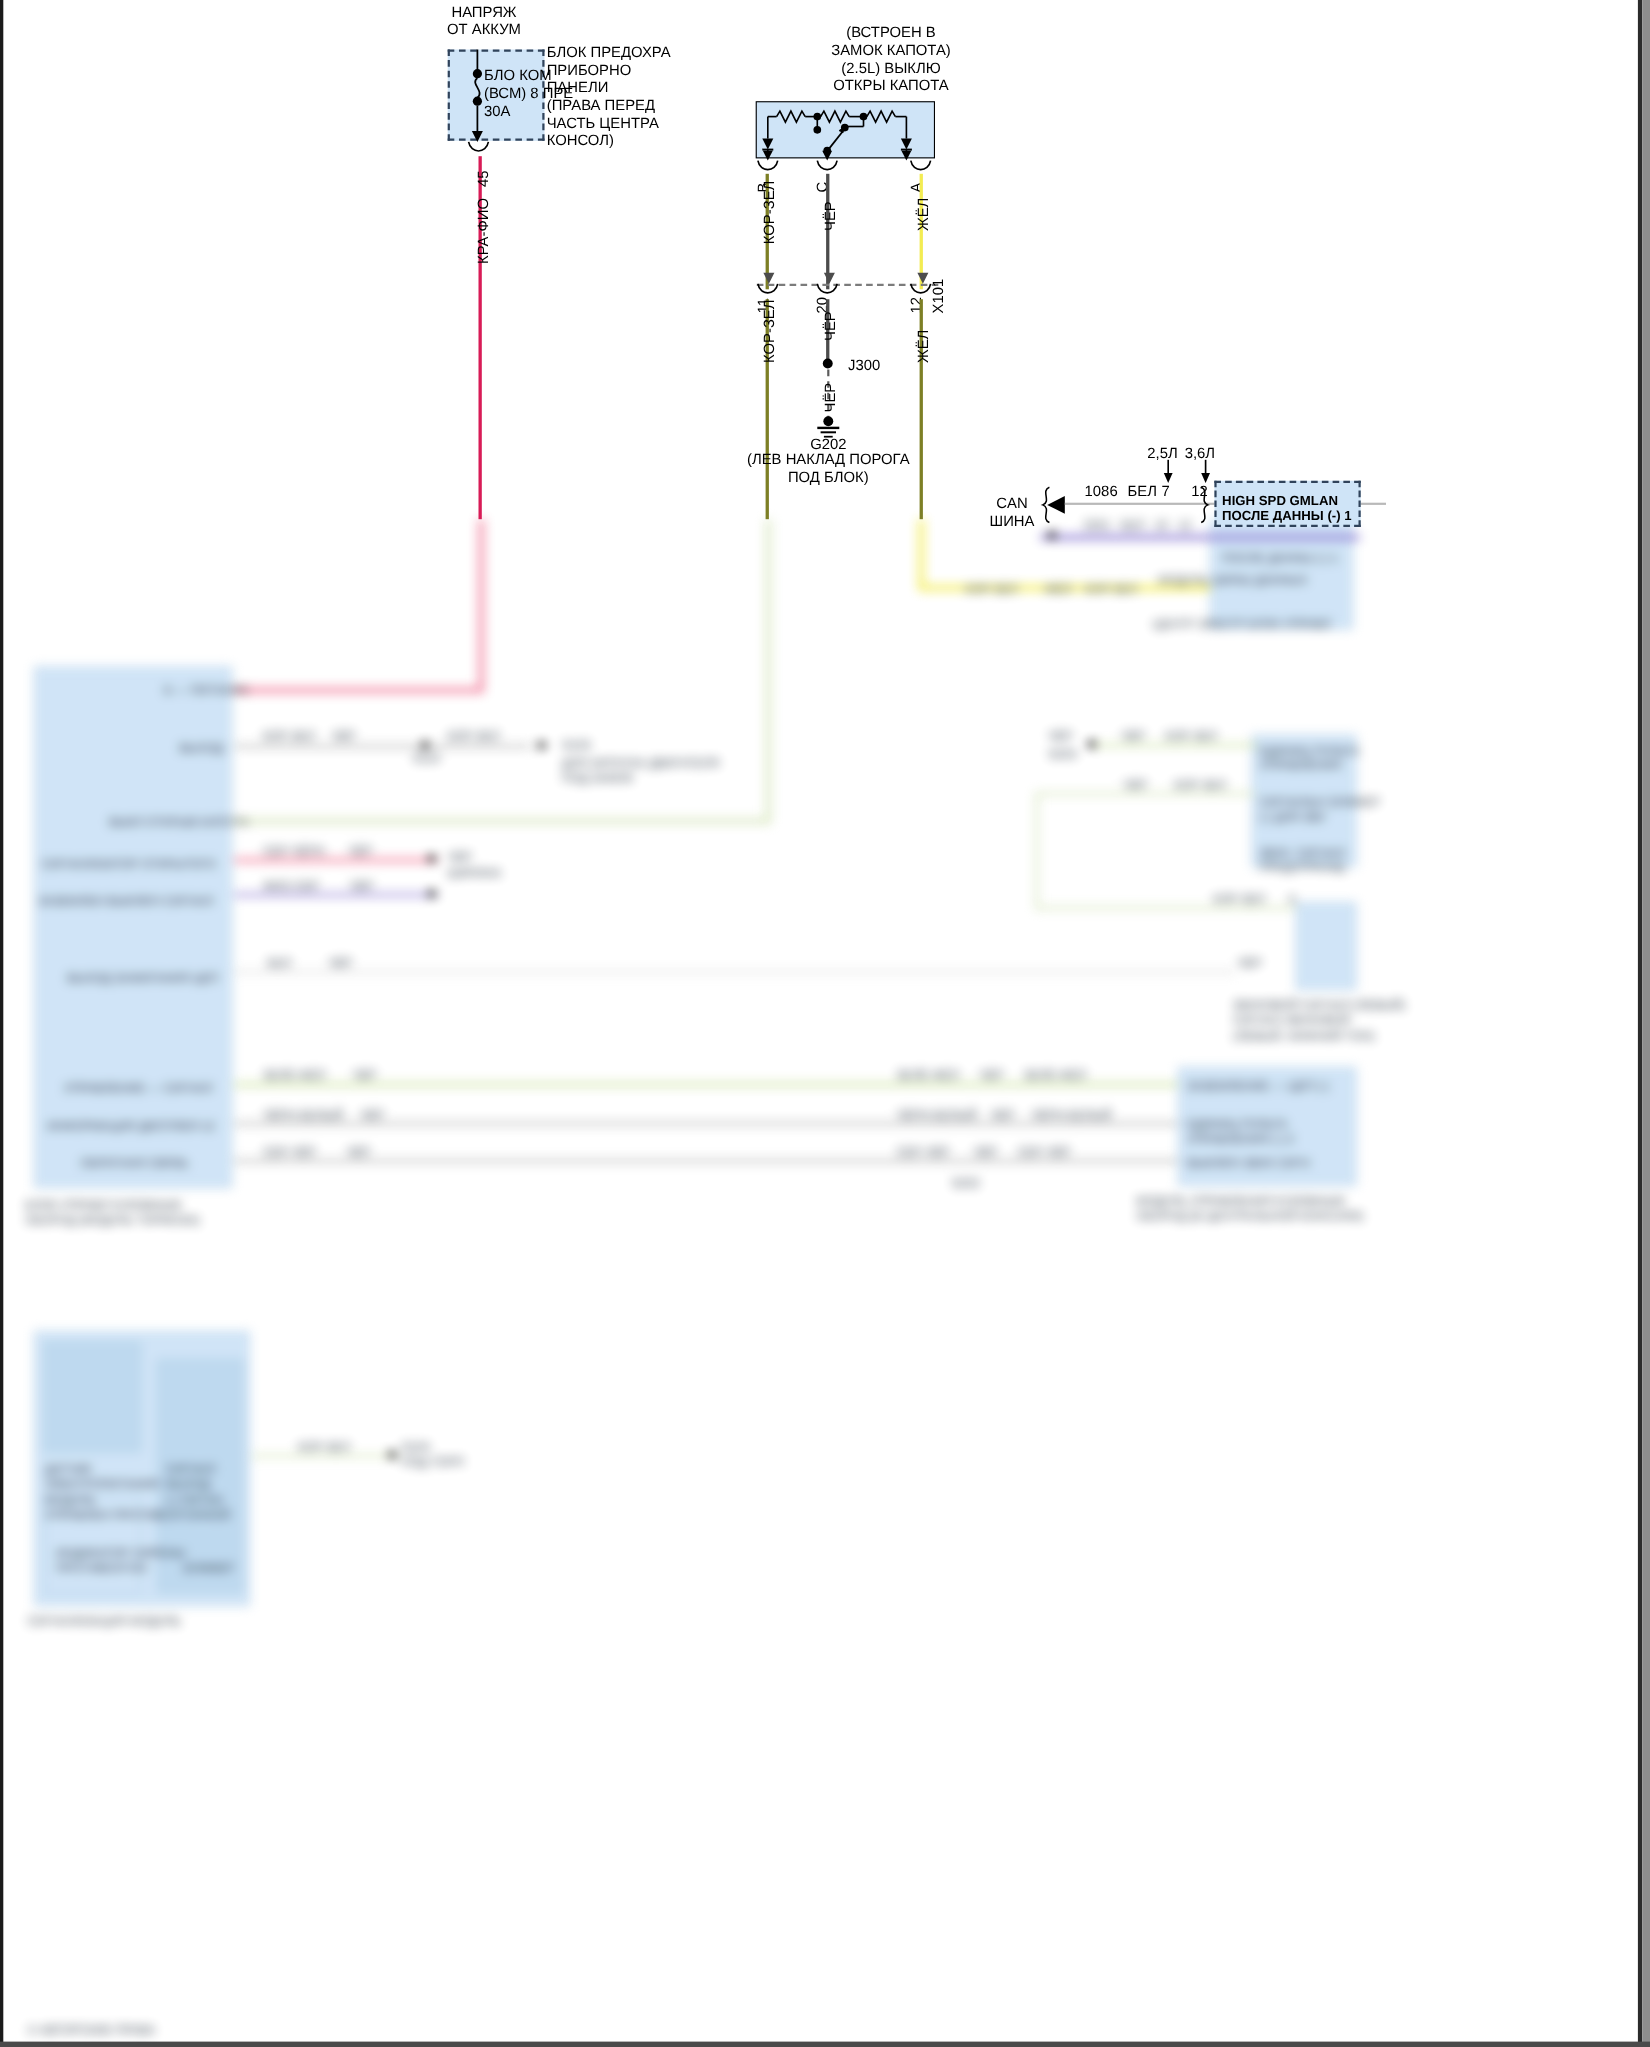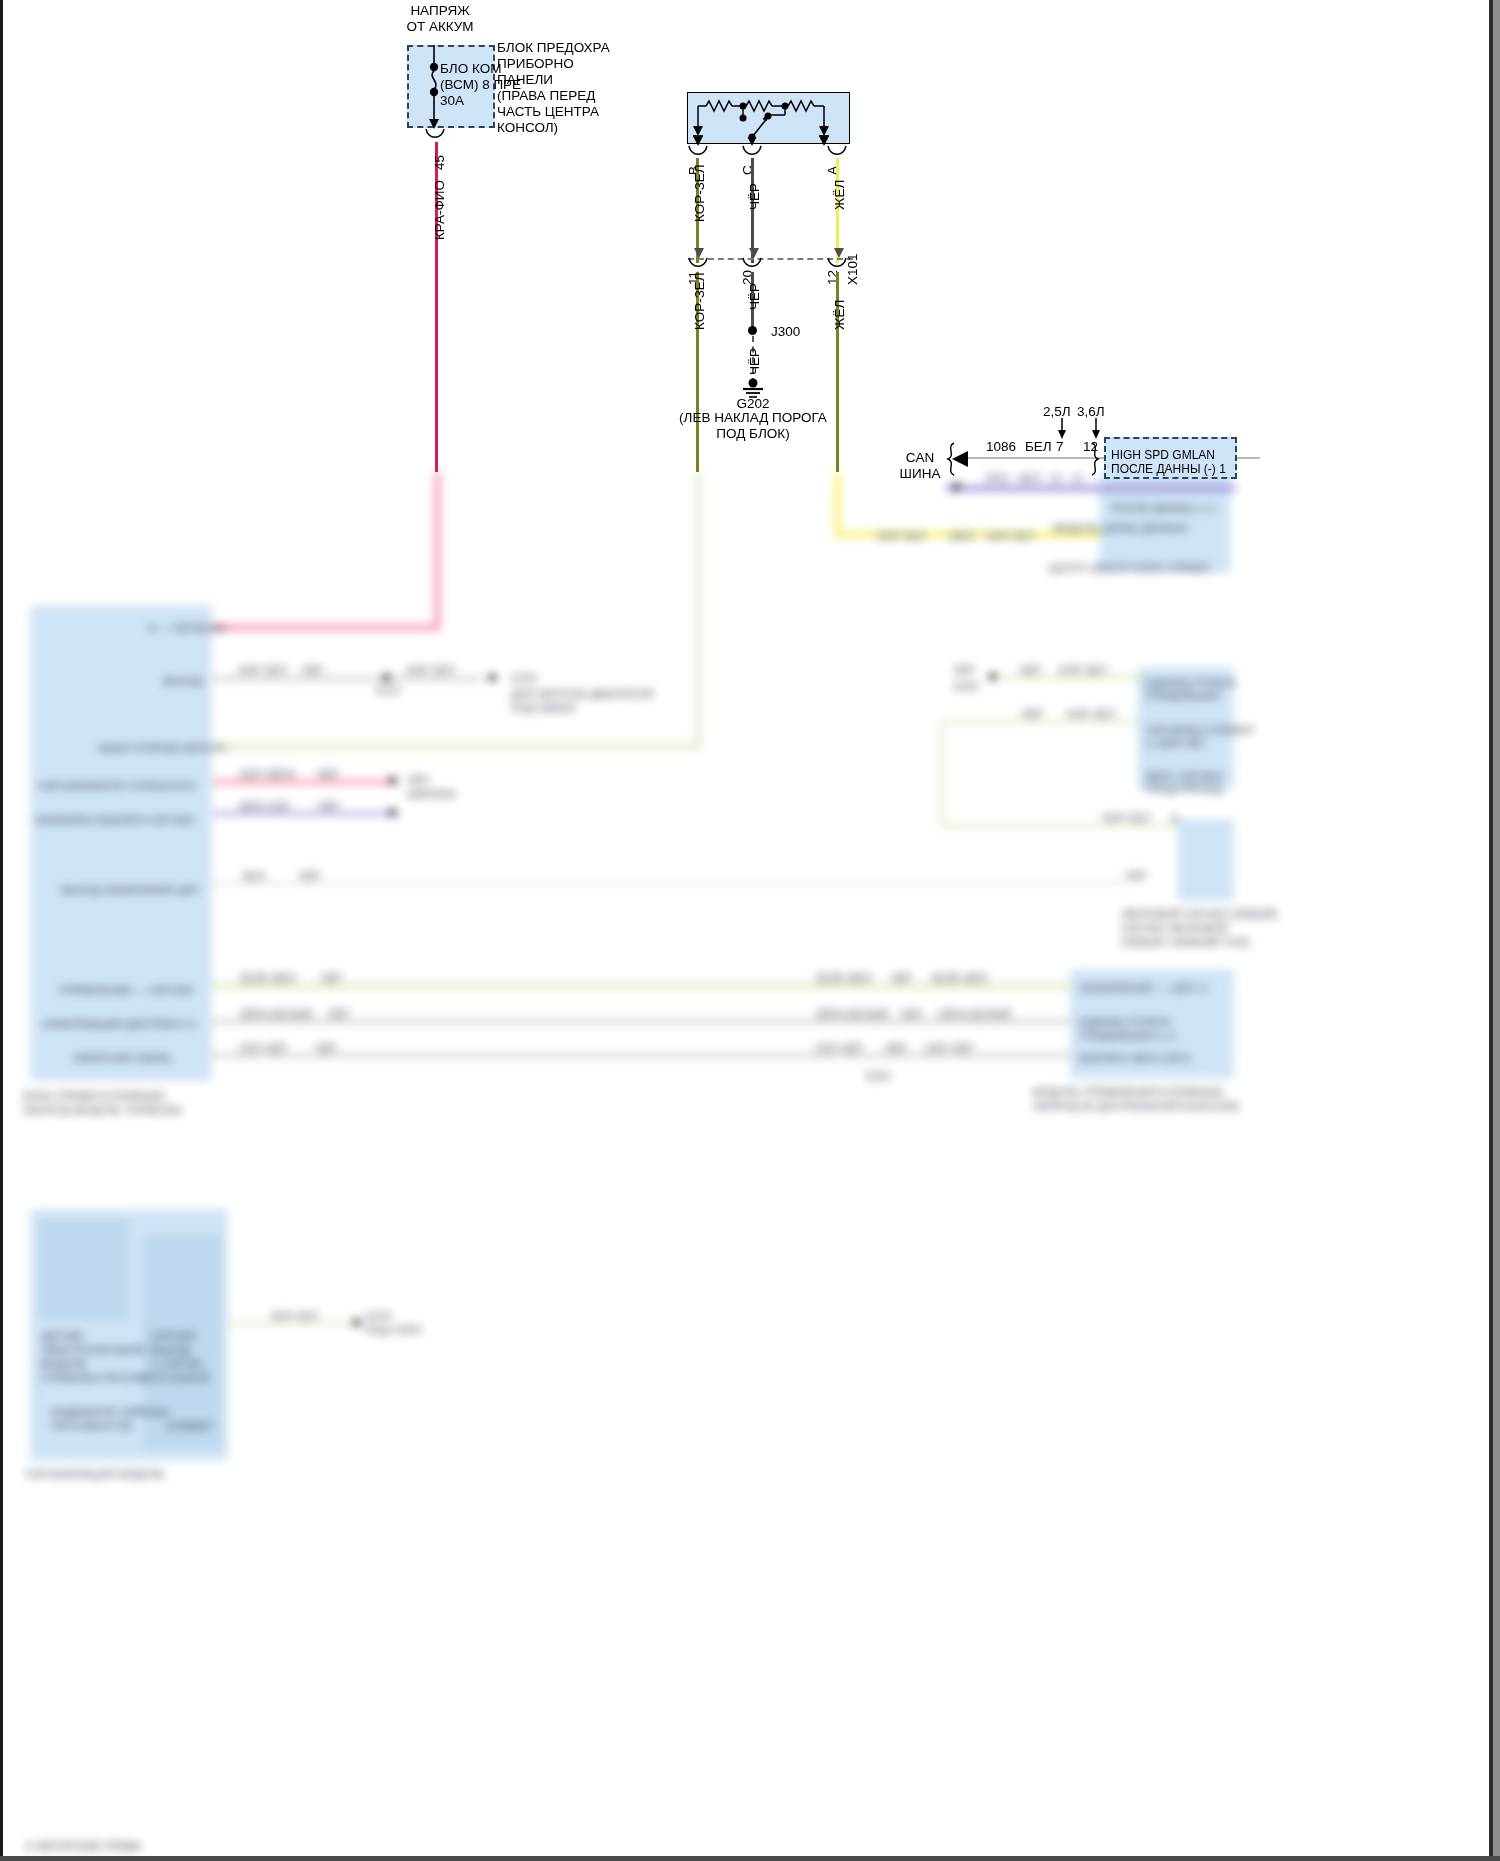--- a/index.html
+++ b/index.html
@@ -46,21 +46,21 @@
   }
 
   .lbl {
     position:absolute;
     font-size:13.5px;
     color:#000;
     line-height:16px;
     white-space:pre;
   }
   .lbl.c { text-align:center; }
-  .lbl.sm { font-size:12px; line-height:14px; }
+  .lbl.sm { font-size:12px; line-height:14px;font-weight:bold; }
 
   .vlbl {
     position:absolute;
     font-size:13.5px; color:#000;
     white-space:nowrap;
     transform-origin:0 0;
     transform:rotate(-90deg);
   }
 
   
@@ -249,20 +249,24 @@
 КОНСОЛ)</div>
 
   <svg class="sharp" style="left:424px; top:128px;" width="24" height="16">
     <path d="M2 1 C 4 12, 18 12, 20 1" stroke="#000" stroke-width="1.5" fill="none"></path>
   </svg>
 
   <div class="wire v w-crimson" style="left:435px; top:142px; height:330px;"></div>
   <div class="vlbl" style="left:432px; top:170px;">45</div>
   <div class="vlbl" style="left:432px; top:240px;">КРА-ФИО</div>
 
+  <div class="lbl c" style="left:660px; top:22px; width:300px;">(ВСТРОЕН В
+ЗАМОК КАПОТА)
+(2.5L) ВЫКЛЮ
+ОТКРЫ КАПОТА</div>
 
   <div class="box-solid" style="left:687px; top:92px; width:163px; height:52px;"></div>
 
   <svg class="sharp" style="left:687px; top:92px;" width="165" height="54">
 
     <line x1="11" y1="14" x2="19" y2="14" stroke="#000" stroke-width="1.5"></line>
 
     <polyline points="19,14 22,9 27,19 32,9 37,19 42,9 45,14" stroke="#000" stroke-width="1.5" fill="none"></polyline>
     <line x1="45" y1="14" x2="55" y2="14" stroke="#000" stroke-width="1.5"></line>
     <circle cx="56" cy="14" r="3.5" fill="#000"></circle>

